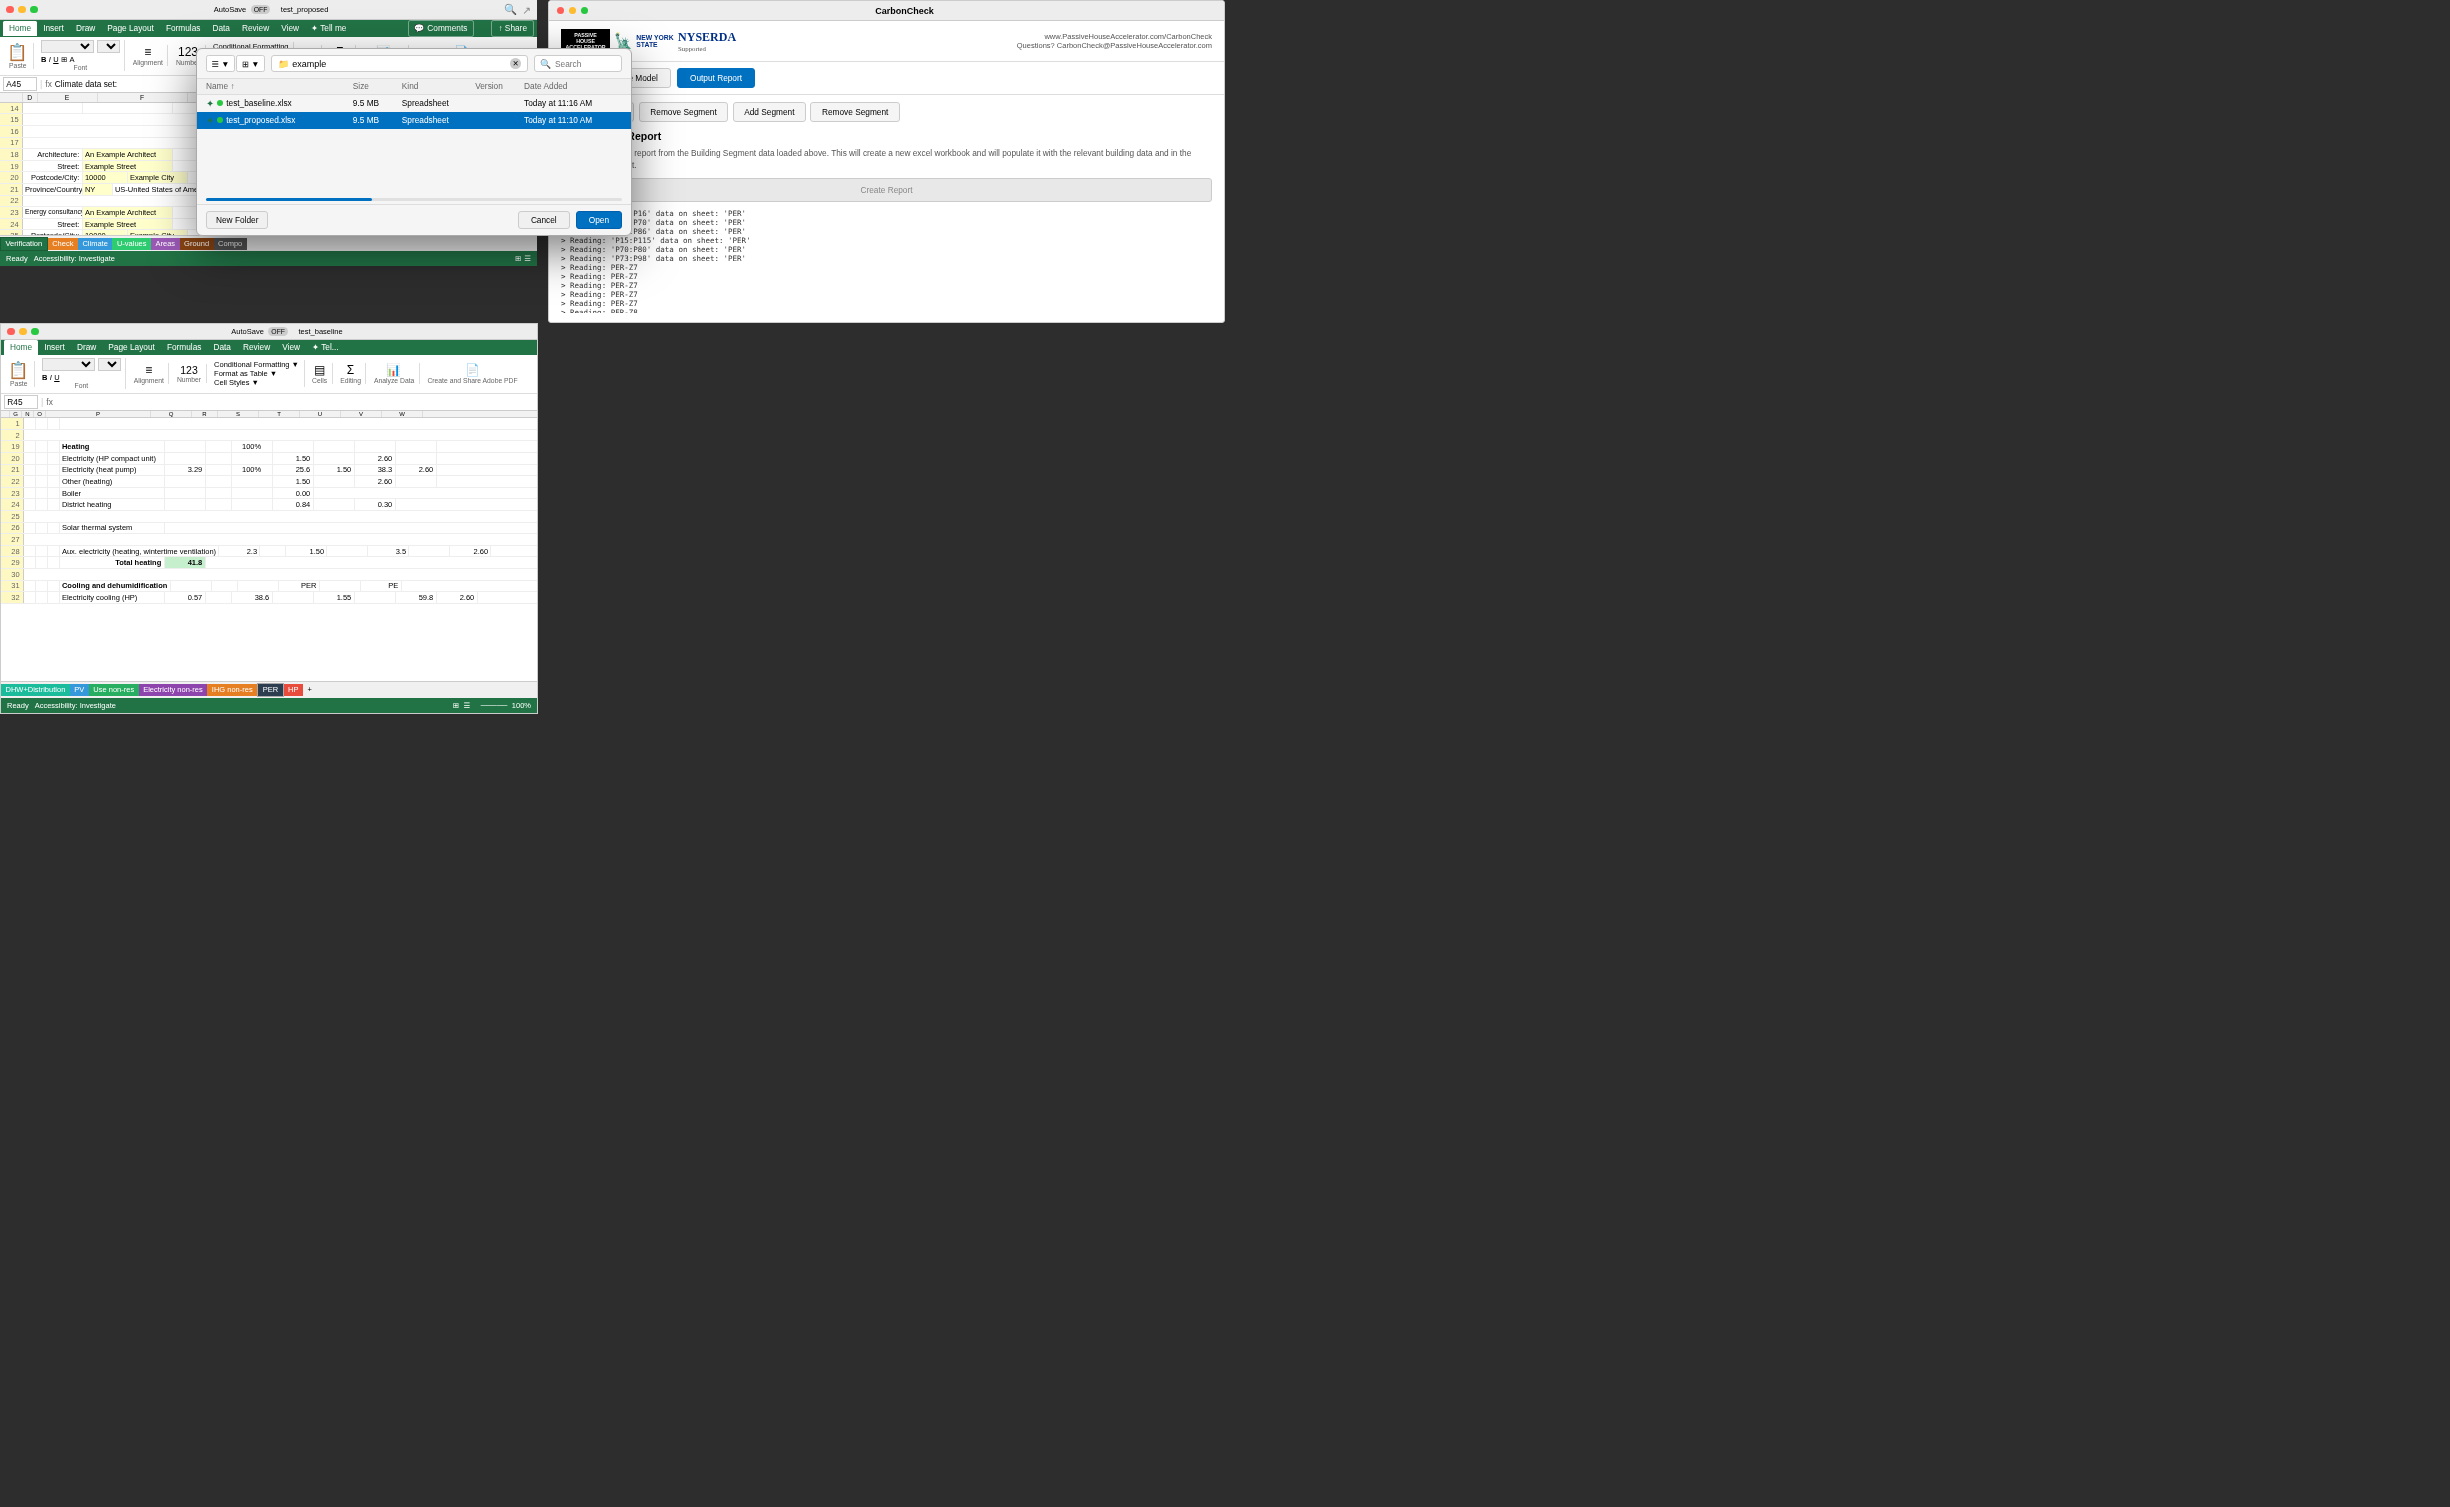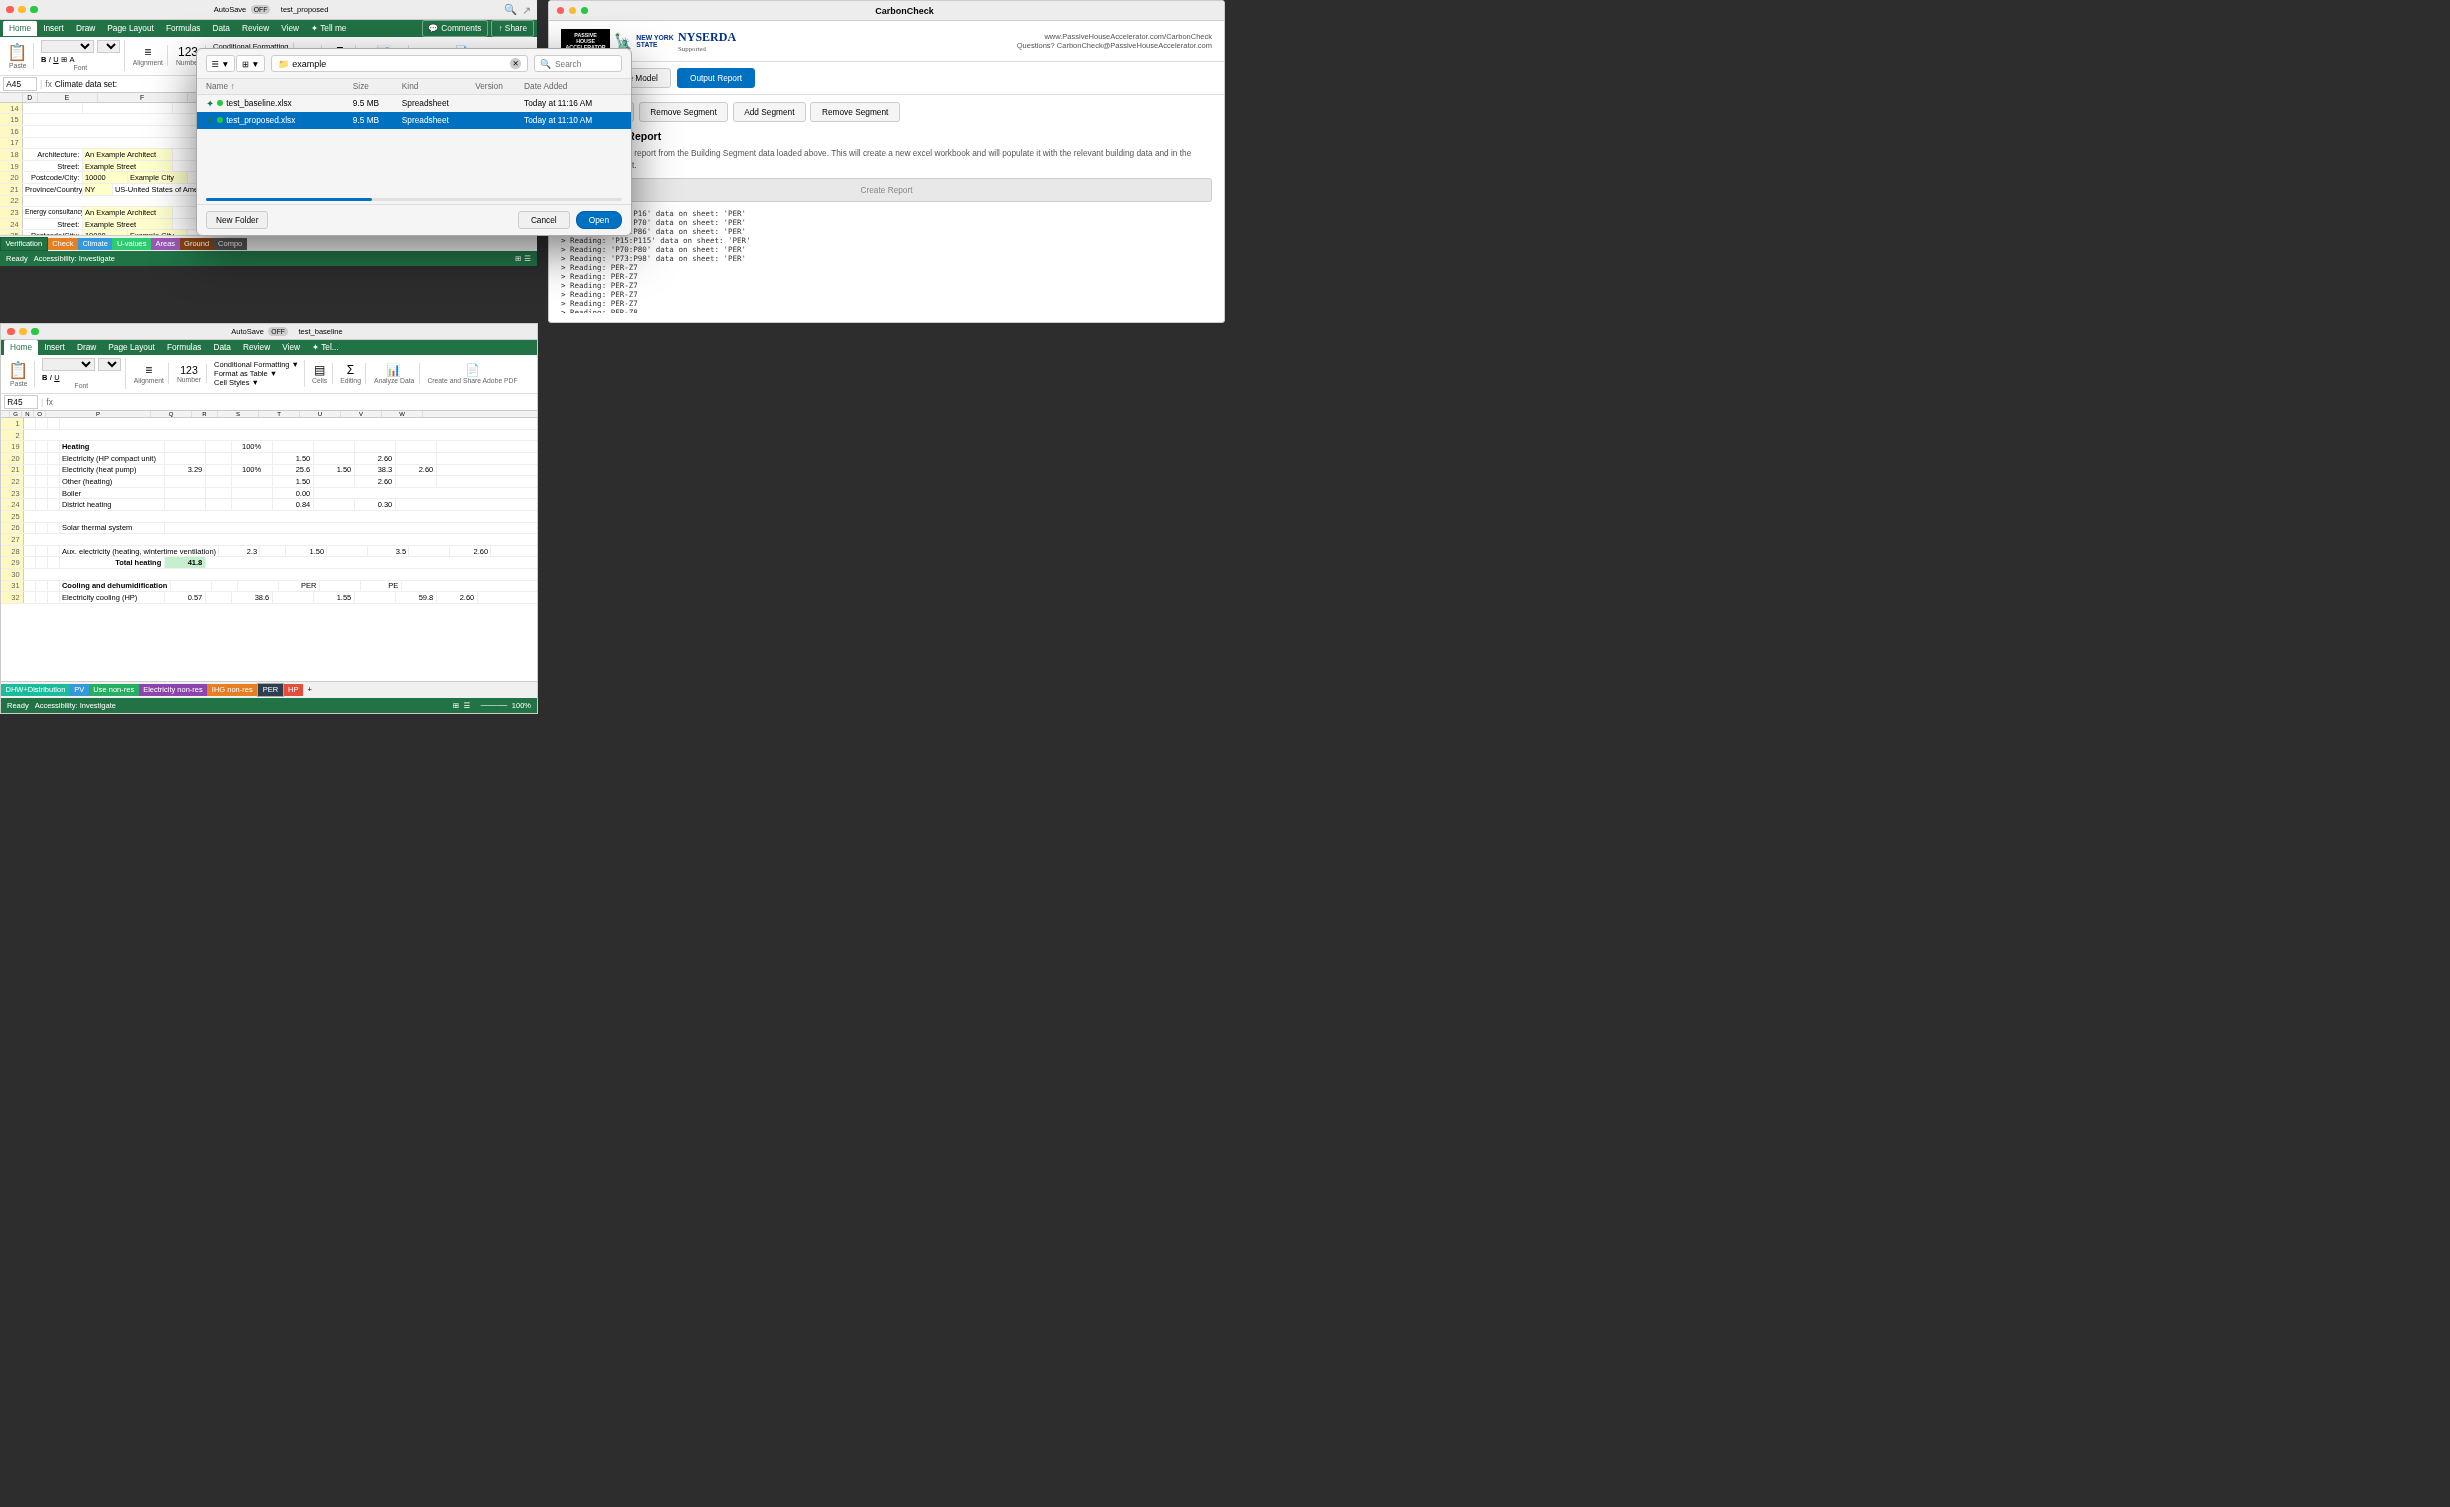--- a/index.html
+++ b/index.html
@@ -59,21 +59,21 @@
     .file-col-version-cell { flex: 1; }
     .file-col-date-cell { flex: 2; }
 
     .dialog-footer {
       display: flex; align-items: center; padding: 6px 9px; gap: 6px;
       border-top: 0.8px solid #ddd;
     }
     .new-folder-btn { padding: 3px 9px; border: 0.8px solid #ccc; border-radius: 3px; background: #f0f0f0; font-size: 8.3px; cursor: pointer; }
     .spacer { flex: 1; }
     .cancel-btn { padding: 3px 12px; border: 0.8px solid #ccc; border-radius: 3px; background: #f0f0f0; font-size: 8.3px; cursor: pointer; }
-    .open-btn { padding: 3px 12px; border: 0.8px solid #0060b0; border-radius: 8px; background: #0070c0; color: white; font-size: 8.3px; cursor: pointer; }
+    .open-btn { padding: 3px 12px; border: 0.8px solid #0060b0; border-radius: 3px; background: #0070c0; color: white; font-size: 8.3px; cursor: pointer; }
 
     
     .progress-area {
       padding: 3px 9px;
     }
     .progress-bar-bg {
       background: #e0e0e0; border-radius: 1.5px; height: 3px;
     }
     .progress-bar-fill {
       background: #0070c0; height: 3px; border-radius: 1.5px;
@@ -143,21 +143,21 @@
     <div style="background:#217346;display:flex;align-items:center;padding:0 3px;">
       <div style="padding:2.3px 6px;color:white;font-size:8.3px;background:white;color:#217346;border-radius:1.5px 1.5px 0 0;">Home</div>
       <div style="padding:2.3px 6px;color:white;font-size:8.3px;">Insert</div>
       <div style="padding:2.3px 6px;color:white;font-size:8.3px;">Draw</div>
       <div style="padding:2.3px 6px;color:white;font-size:8.3px;">Page Layout</div>
       <div style="padding:2.3px 6px;color:white;font-size:8.3px;">Formulas</div>
       <div style="padding:2.3px 6px;color:white;font-size:8.3px;">Data</div>
       <div style="padding:2.3px 6px;color:white;font-size:8.3px;">Review</div>
       <div style="padding:2.3px 6px;color:white;font-size:8.3px;">View</div>
       <div style="padding:2.3px 6px;color:white;font-size:8.3px;">✦ Tell me</div>
-      <div style="margin-left:auto;display:flex;gap:3px;">
+      <div style="margin-left:auto;display:flex;gap:17px;">
         <div style="padding:2.3px 6px;color:white;font-size:8.3px;border:0.8px solid rgba(255,255,255,0.4);border-radius:2.3px;">💬 Comments</div>
         <div style="padding:2.3px 6px;color:white;font-size:8.3px;border:0.8px solid rgba(255,255,255,0.4);border-radius:2.3px;">↑ Share</div>
       </div>
     </div>
 
     <div style="background:white;border-bottom:0.8px solid #ddd;display:flex;align-items:center;padding:1.5px 3px;min-height:39px;gap:3px;">
 
       <div style="display:flex;flex-direction:column;align-items:center;border-right:0.8px solid #ddd;padding:0 4.5px;">
         <div style="font-size:16.5px;">📋</div>
         <div style="font-size:6.8px;color:#666;">Paste</div>

